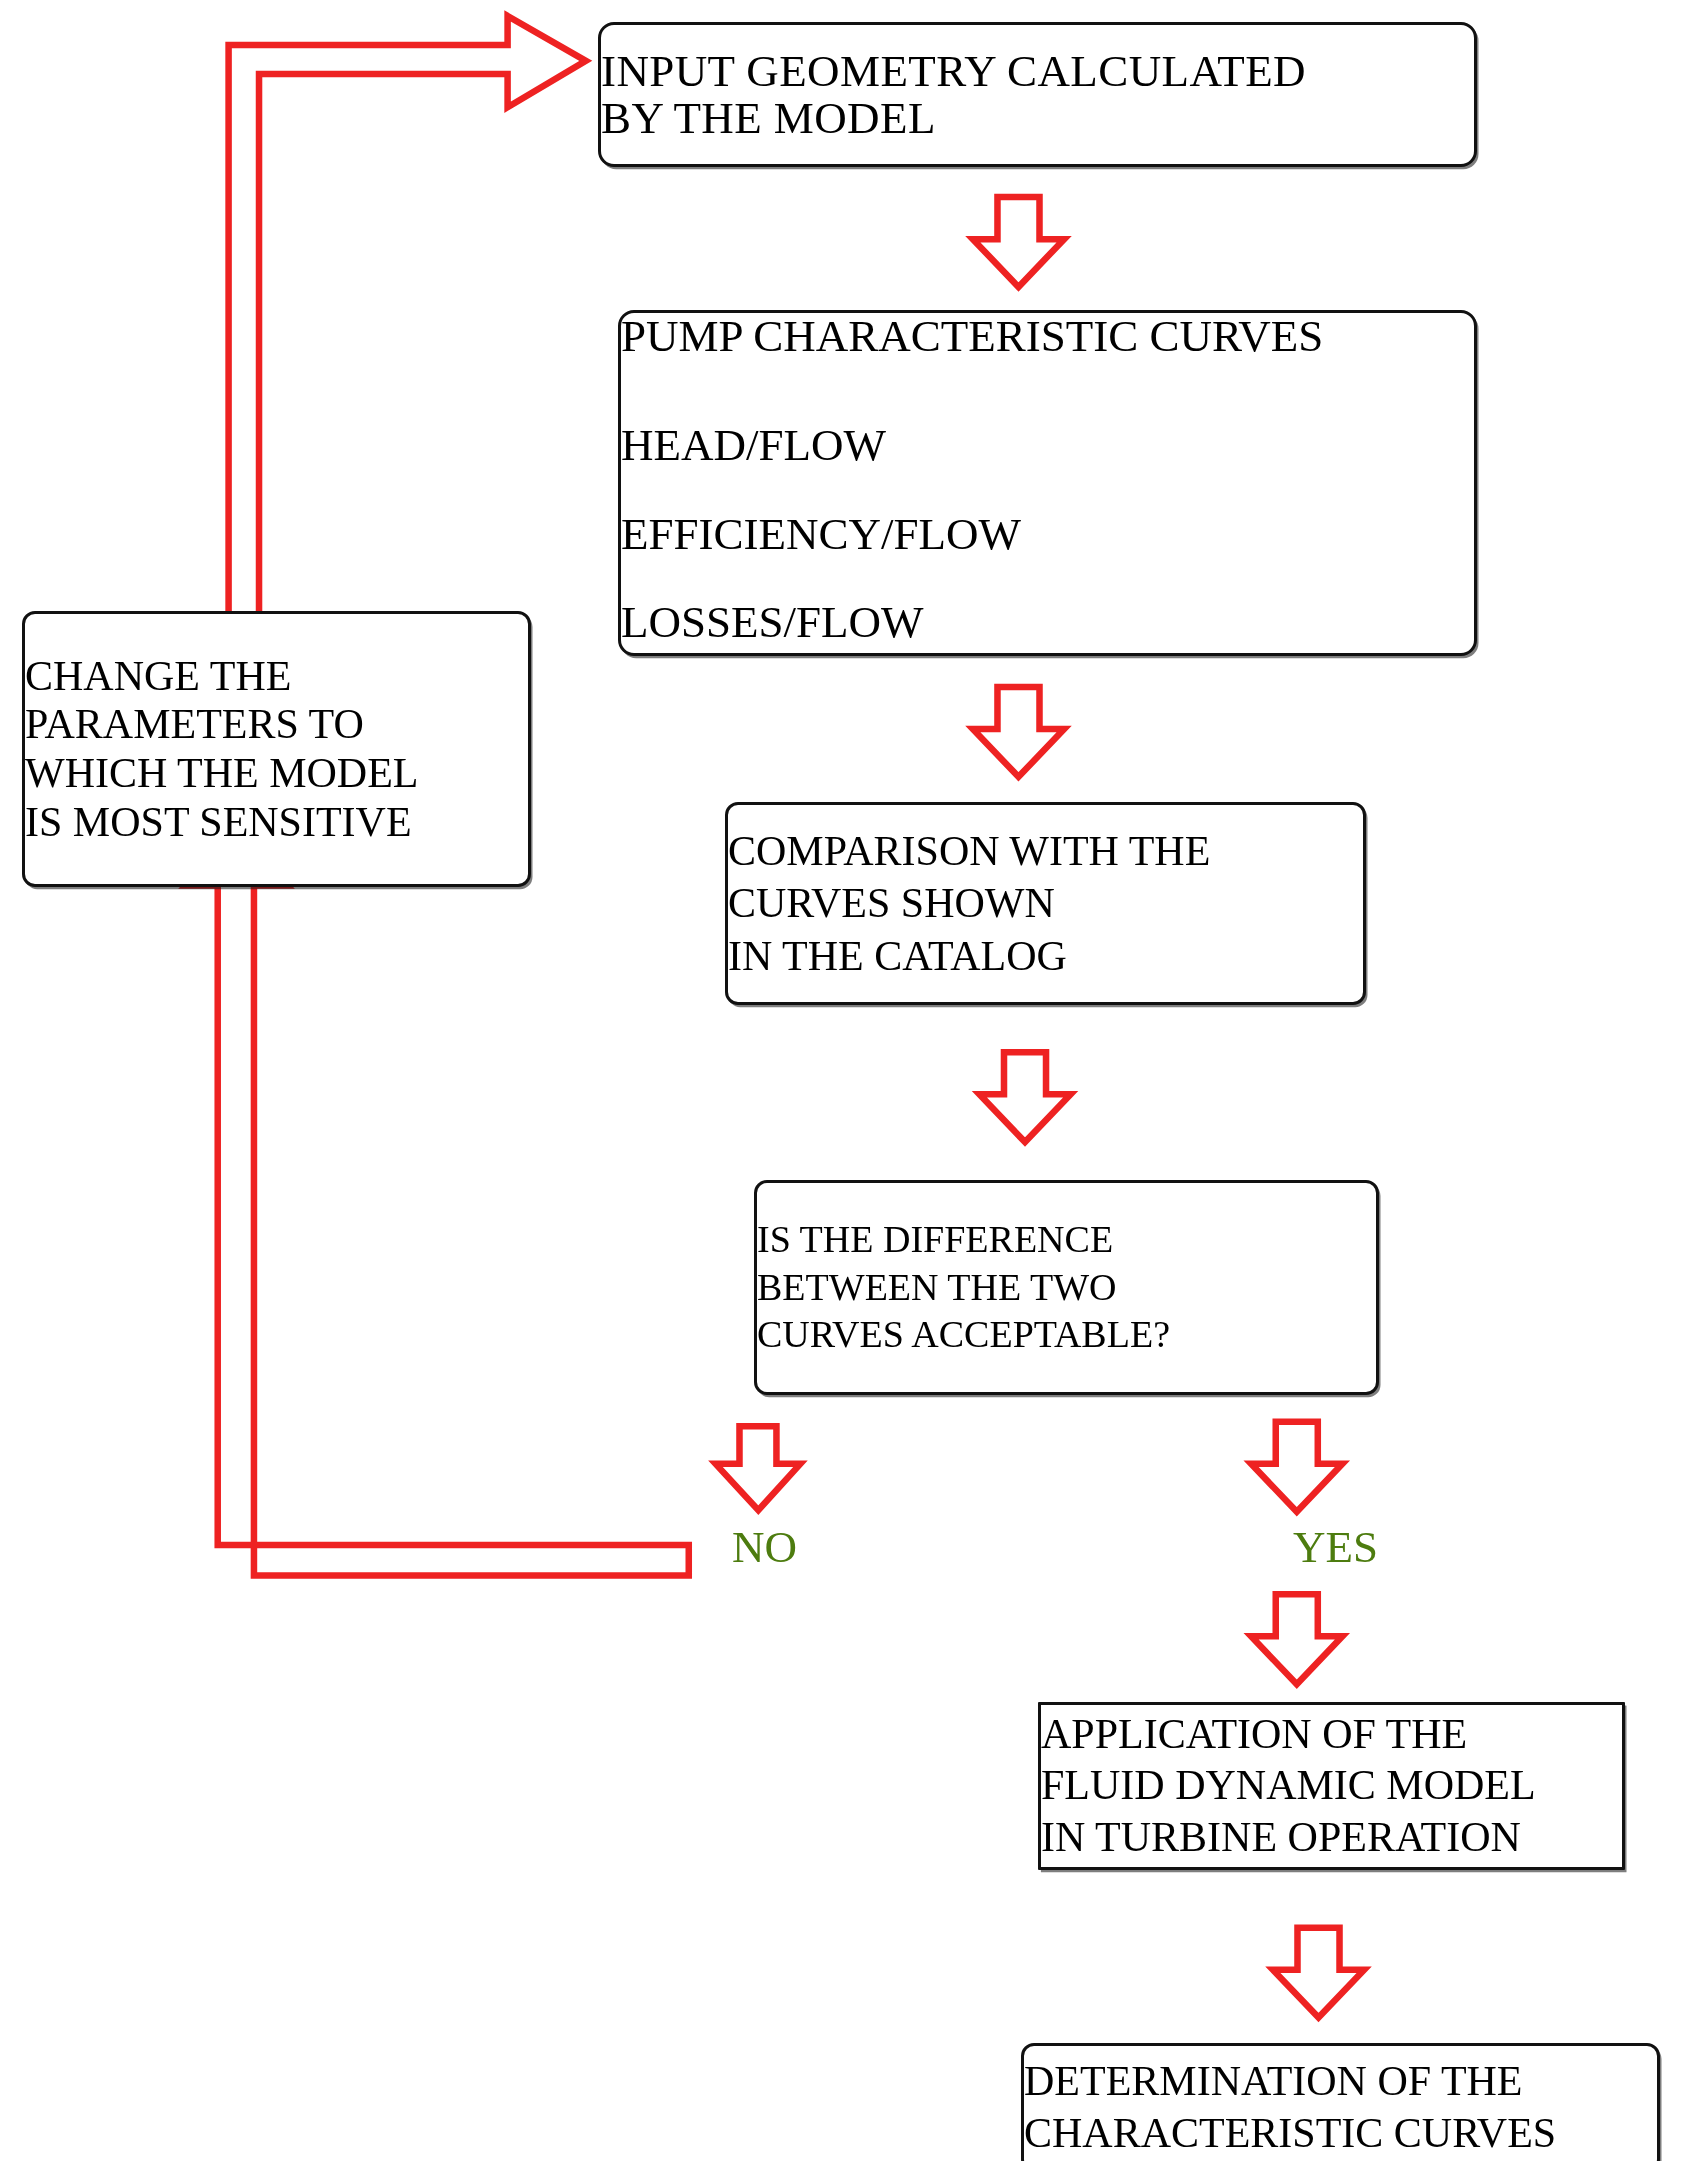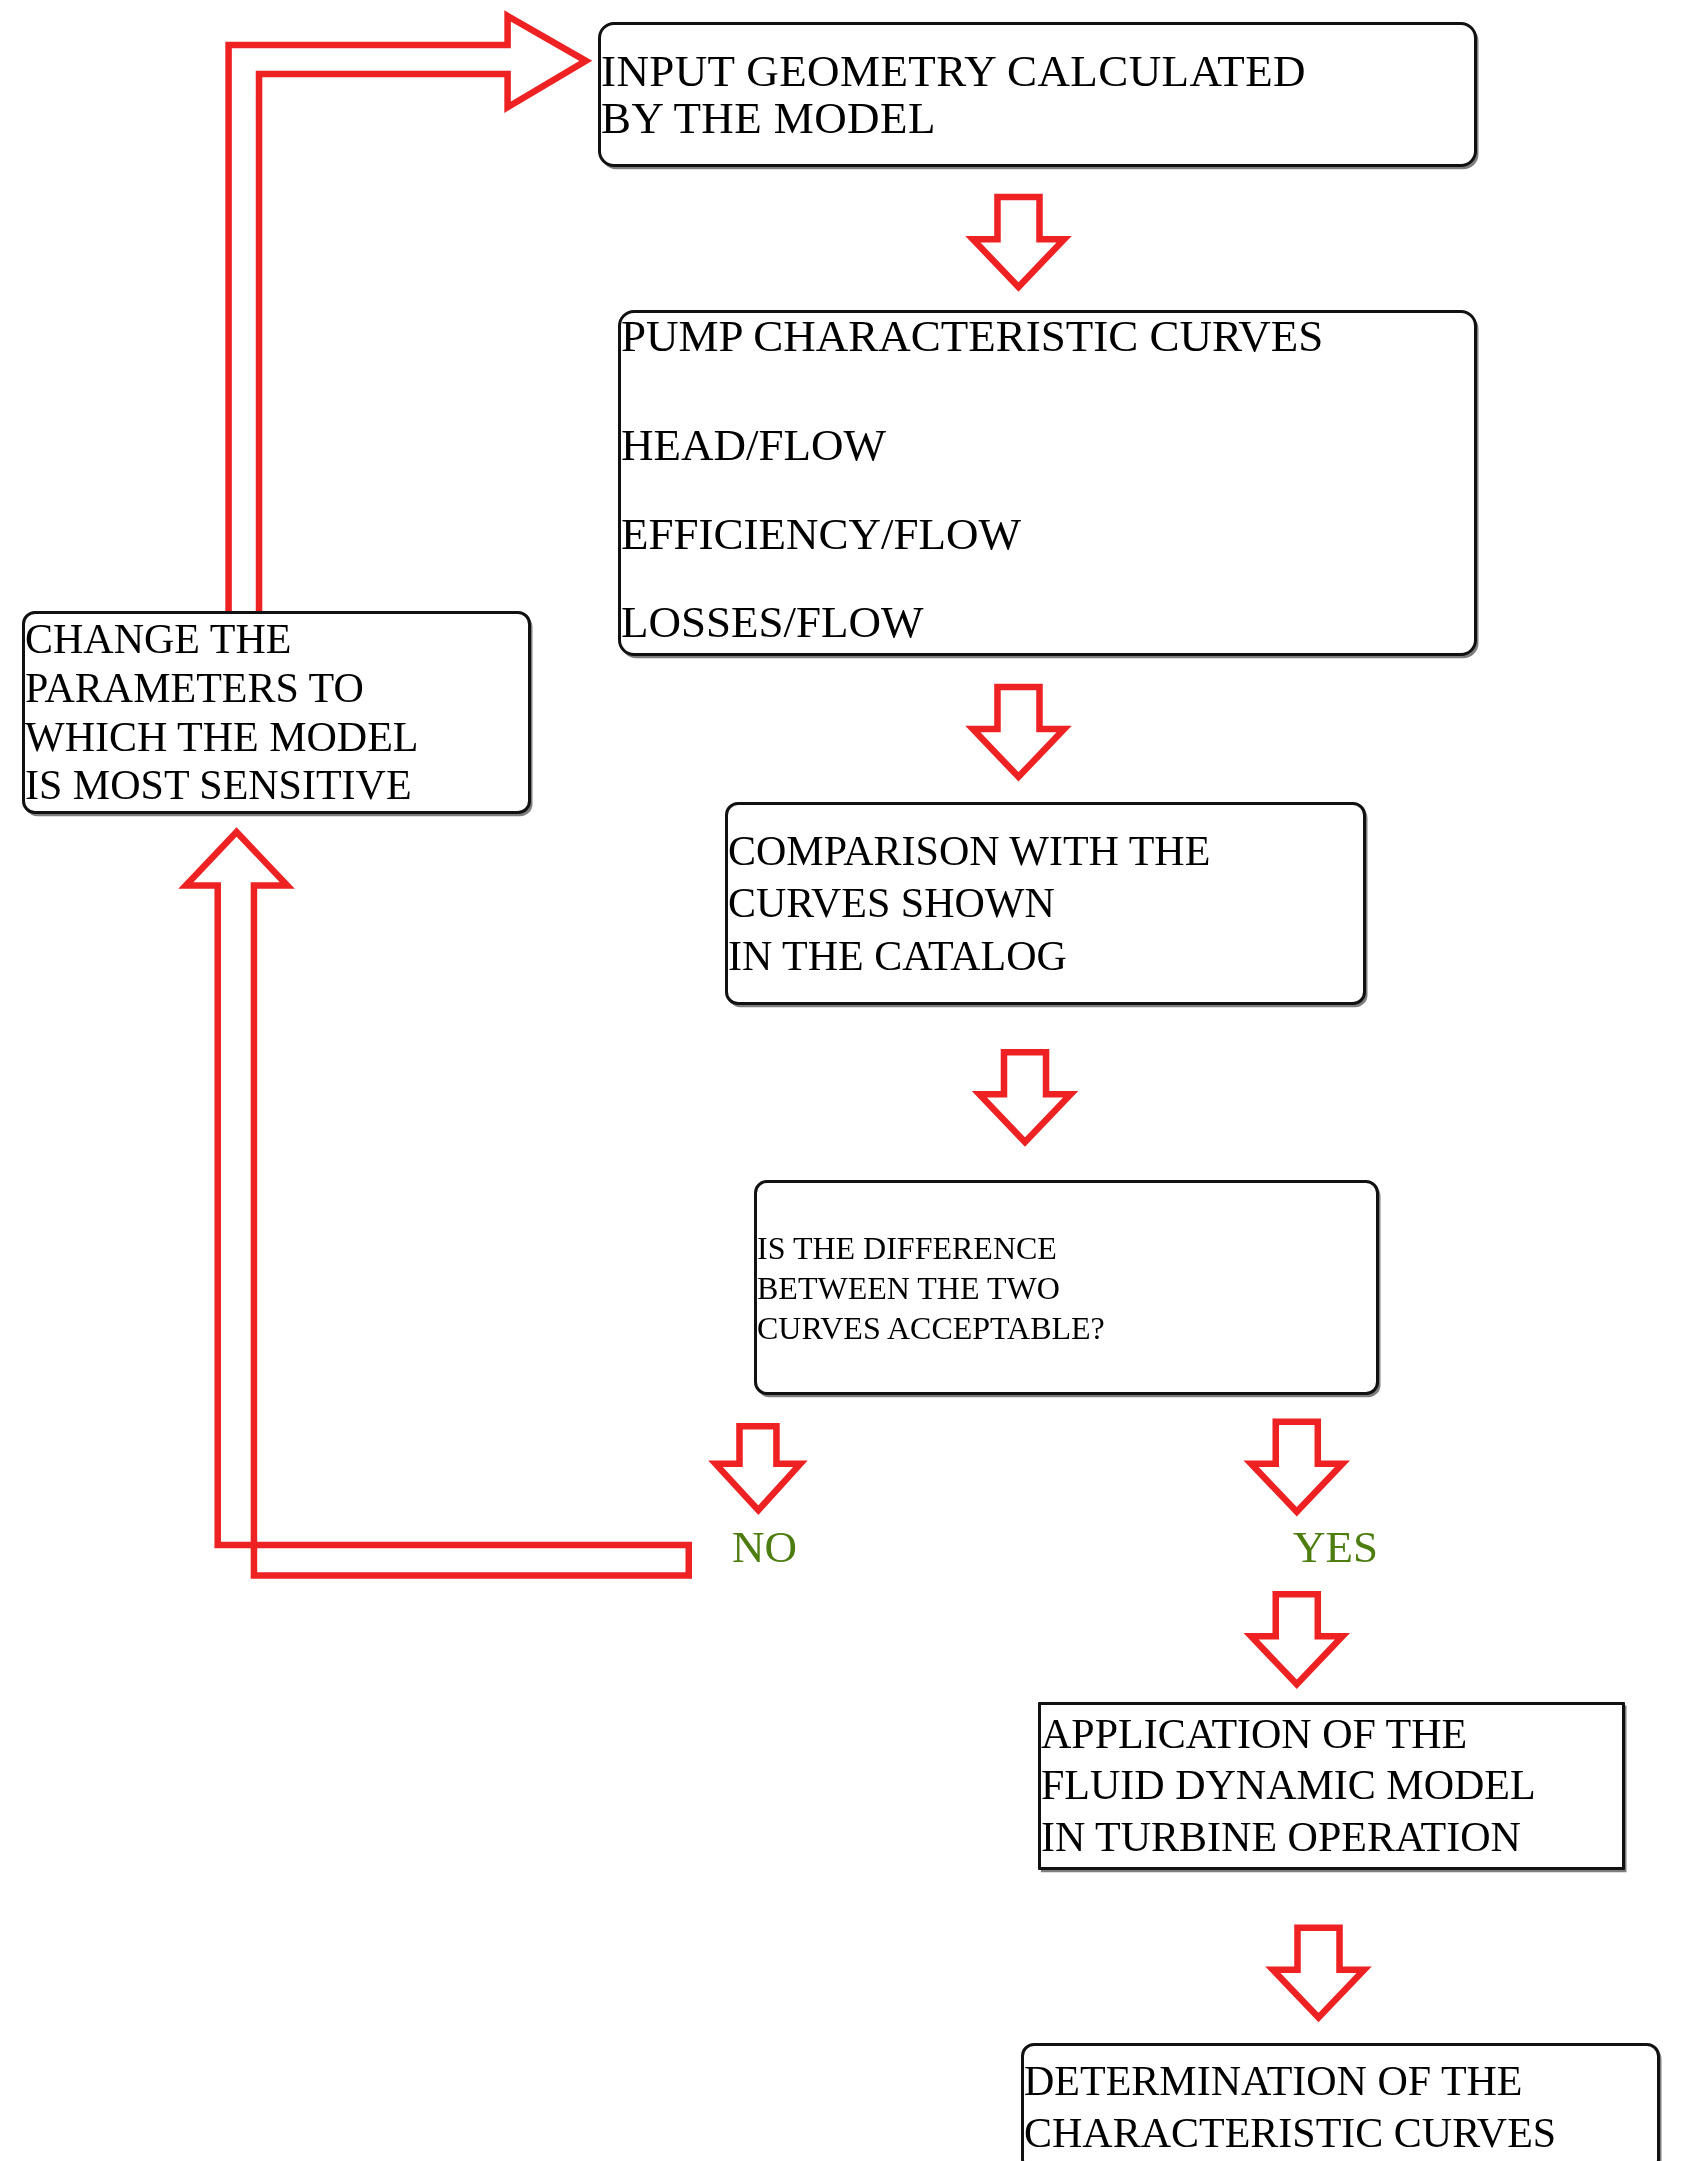--- a/index.html
+++ b/index.html
@@ -45,36 +45,36 @@
   #node-pump-curves {
     left: 618px; top: 310px; width: 859px; height: 346px;
     font-size: 45px;
     justify-content: flex-start;
   }
   #node-pump-curves .line:nth-child(1) { margin-bottom: 42px; }
   #node-pump-curves .line:nth-child(2) { margin-bottom: 42px; margin-top: 20px; }
   #node-pump-curves .line:nth-child(3) { margin-bottom: 42px; }
 
   #node-change-params {
-    left: 22px; top: 611px; width: 509px; height: 203px;
+    left: 22px; top: 611px; width: 509px; height: 276px;
     font-size: 42px;
     border-radius: 13px;
   }
   #node-change-params .line { line-height: 1.16; }
 
   #node-comparison {
     left: 725px; top: 802px; width: 641px; height: 203px;
     font-size: 42px;
     border-radius: 13px;
   }
   #node-comparison .line { line-height: 1.25; }
 
   #node-decision {
     left: 754px; top: 1180px; width: 625px; height: 215px;
-    font-size: 32px;
+    font-size: 38px;
     border-radius: 13px;
   }
   #node-decision .line { line-height: 1.25; }
 
   #node-application {
     left: 1038px; top: 1702px; width: 587px; height: 168px;
     font-size: 42px;
     border-radius: 1px;
   }
   #node-application .line { line-height: 1.22; }

